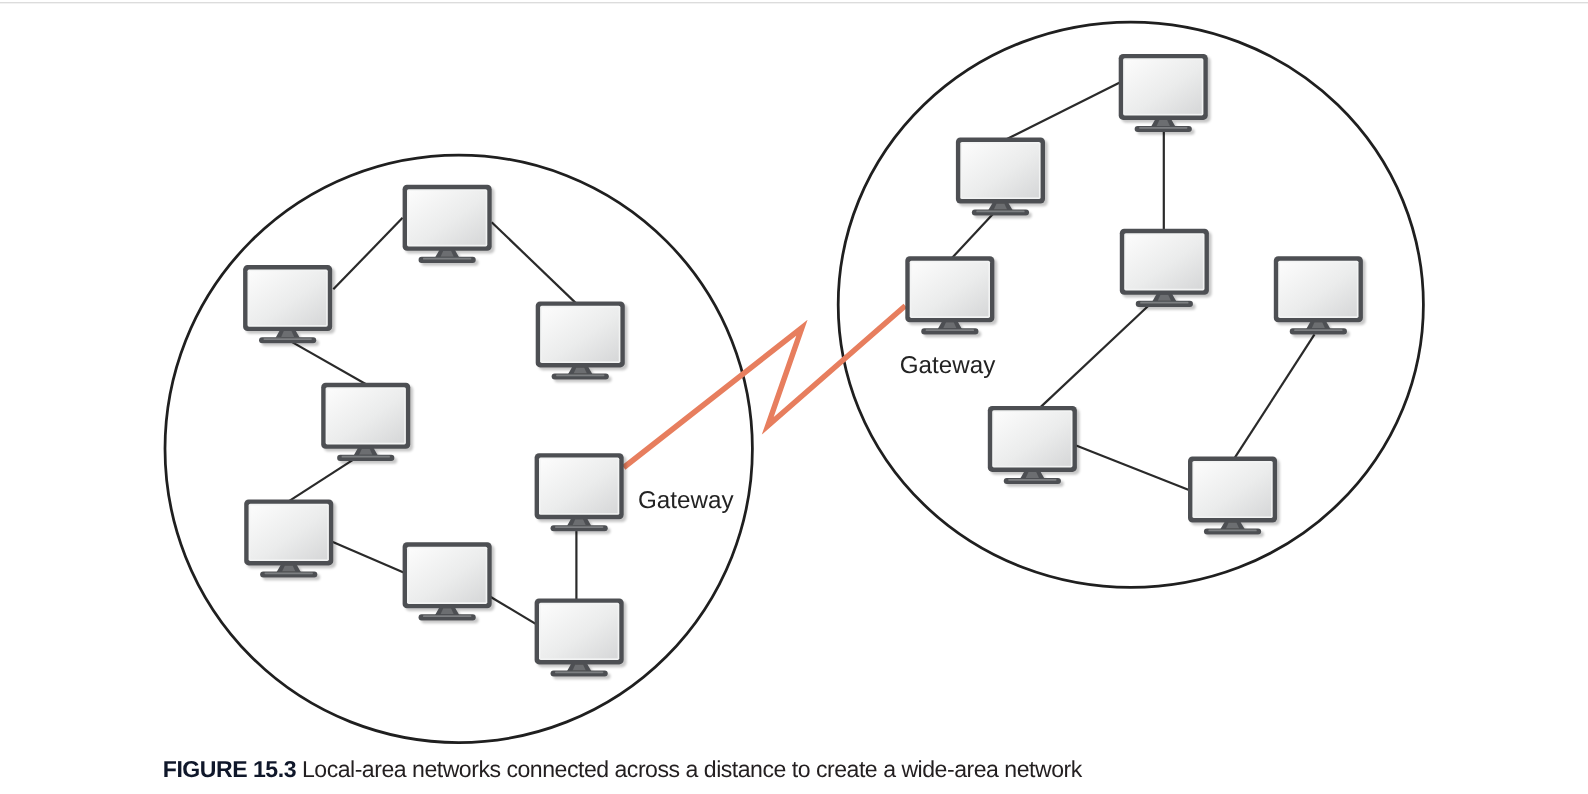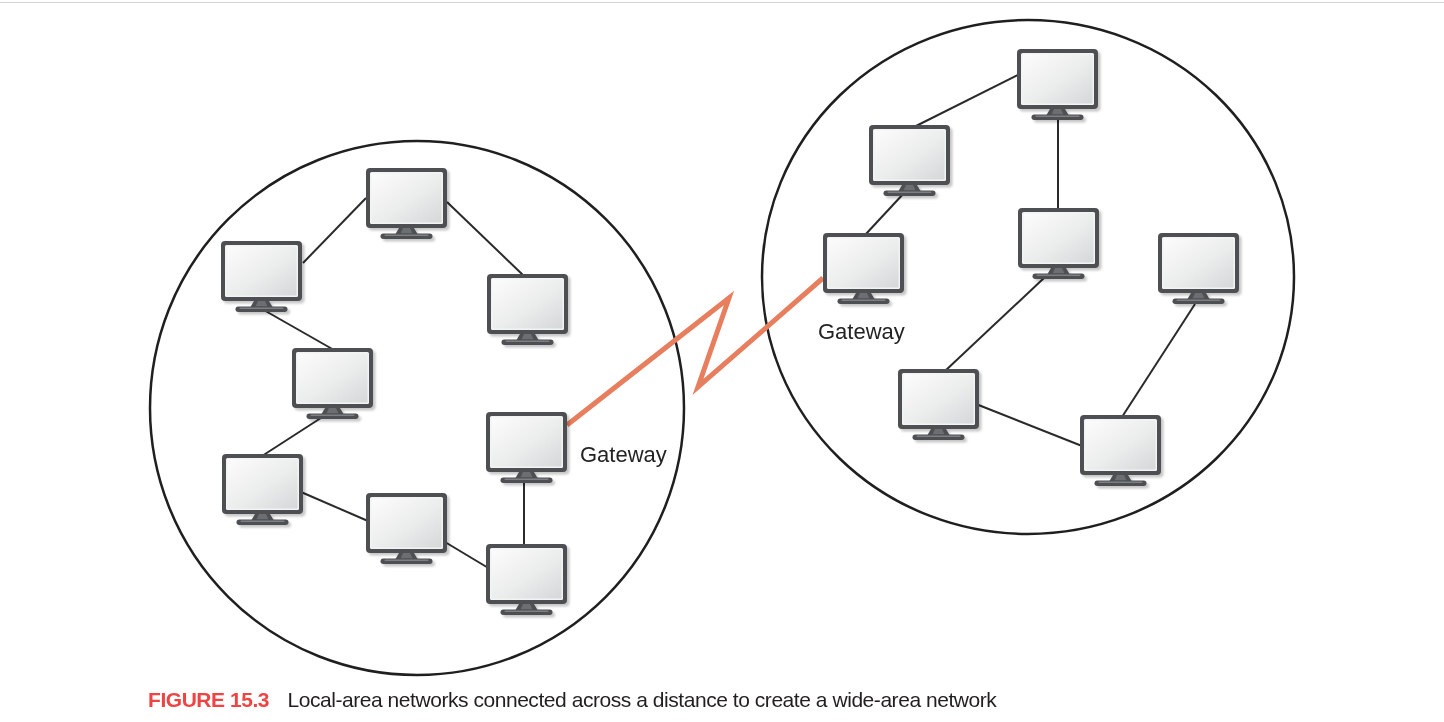--- a/index.html
+++ b/index.html
@@ -32,26 +32,25 @@
     position: absolute;
     left: 148px;
     top: 688px;
     font-size: 21px;
     letter-spacing: -0.45px;
     white-space: nowrap;
     color: #231f20;
   }
   .caption .fig-label {
     font-weight: bold;
-    color: #ef4444;
+    color: #0f172a;
   }
   .caption .fig-text {
     font-weight: normal;
     color: #231f20;
-    padding-left: 13px;
   }
   svg text.gw-label {
     font-family: "Liberation Sans", sans-serif;
     font-size: 22px;
     fill: #232323;
   }
 </style>
 </head>
 <body>
 

